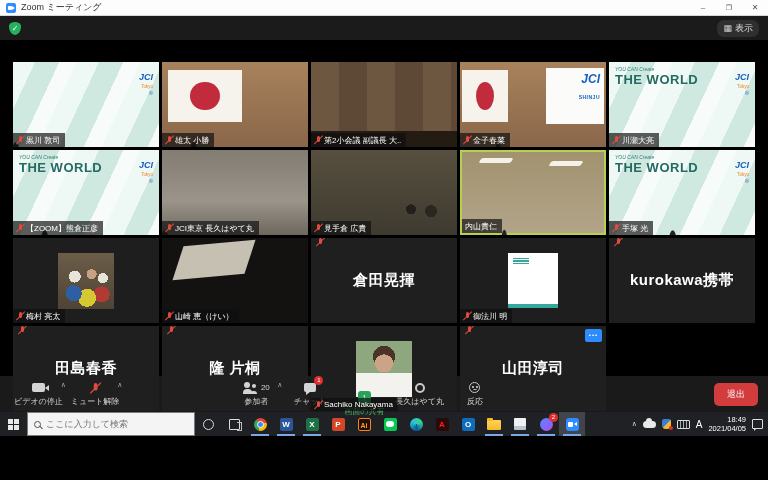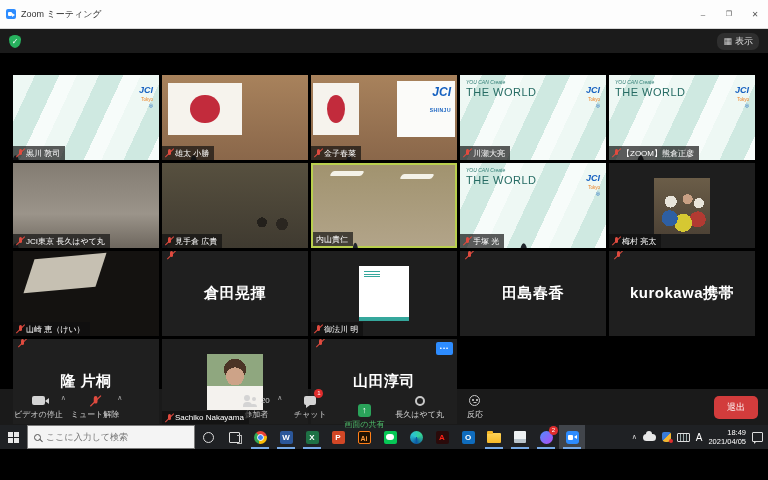--- a/index.html
+++ b/index.html
@@ -1,20 +1,20 @@
 <!DOCTYPE html>
 <html><head>
 <meta charset="utf-8">
 <style>
   * { margin:0; padding:0; box-sizing:border-box; }
   html,body { width:768px; height:480px; overflow:hidden; background:#000;
     font-family:"Liberation Sans","DejaVu Sans",sans-serif; }
 
   
-  .titlebar { height:29px; background:#fdfdfd; display:flex; align-items:center; font-size:9px; color:#333; border-bottom:1px solid #d8d8d8;text-align:right; }
+  .titlebar { height:16px; background:#fdfdfd; display:flex; align-items:center; font-size:9px; color:#333; border-bottom:1px solid #d8d8d8;text-align:right; }
   .zoom-app-ico { width:10px; height:10px; background:#2d8cff; border-radius:2px; margin:0 5px 0 6px; position:relative; }
   .zoom-app-ico::after { content:''; position:absolute; left:2px; top:3px; width:4px; height:4px; background:#fff; border-radius:1px; }
   .zoom-app-ico::before { content:''; position:absolute; right:1px; top:3.5px; border-left:3px solid #fff; border-top:2px solid transparent; border-bottom:2px solid transparent; }
   .tb-spacer { flex:1; }
   .winctl { width:26px; height:16px; display:flex; align-items:center; justify-content:center; color:#555; font-size:8px; }
   .winctl.min::before { content:'–'; }
   .winctl.max::before { content:'❐'; font-size:7px; }
   .winctl.cls::before { content:'✕'; }
 
   
@@ -41,21 +41,21 @@
   .mic-off::before { content:''; position:absolute; left:2.5px; top:1px; width:3.5px; height:6px; background:#e04b3f; border-radius:2px; box-shadow:0 7px 0 -2.3px #e04b3f; }
   .mic-off::after { content:''; position:absolute; left:3.8px; top:-1px; width:1.2px; height:12px; background:#e04b3f; transform:rotate(45deg); }
 
   .more-btn { position:absolute; top:3px; right:4px; width:17px; height:13px; background:#2d8cff; border-radius:2px; z-index:3; }
   .more-btn::before { content:'•••'; display:block; color:#fff; font-size:6px; line-height:13px; text-align:center; letter-spacing:1px; }
 
   
   .bg-mint { background:repeating-linear-gradient(115deg,#eef8f4 0 20px,#cfe9e1 20px 42px,#f7fcfa 42px 58px); }
   .tw { position:absolute; top:5px; left:6px; line-height:1.15; z-index:1; }
   .tw .tw1 { display:block; font-size:5px; color:#2e7d74; font-style:italic; }
-  .tw .tw2 { display:block; font-size:11px; color:#256b63; font-weight:normal; letter-spacing:.5px; }
+  .tw .tw2 { display:block; font-size:13px; color:#256b63; font-weight:bold; letter-spacing:.5px; }
   .jci { position:absolute; top:4px; right:6px; text-align:right; z-index:1; }
   .jci span { font-size:9px; font-weight:bold; font-style:italic; color:#1661c0; }
   .jci em { display:block; font-size:4.5px; color:#ef8220; font-style:normal; }
   .jci::after { content:'◎'; font-size:5px; color:#1661c0; vertical-align:top; }
 
   .bg-wood { background:linear-gradient(180deg,#a8825c,#8a674a); }
   .bg-wood-dark { background:repeating-linear-gradient(90deg,#6e5741 0 28px,#5d4936 28px 56px); }
   .bg-hall { background:linear-gradient(180deg,#837c72,#9b948a 60%,#6e675e); }
   .bg-class { background:linear-gradient(180deg,#57503f,#3f3a30); }
   .bg-beige { background:linear-gradient(180deg,#a1936f,#b2a489); }
@@ -219,20 +219,30 @@
     <div class="vid bg-wood">
       <div class="flag f-main"></div>
       <div class="person big mk-black"><b class="head"></b><b class="torso"></b></div>
     </div>
     <div class="nametag">
           <span class="mic-off"></span>
           <span>雄太 小勝</span>
         </div>
   </div>
 
+  <div class="tile">
+    <div class="vid bg-wood-dark">
+      <div class="person small at-left mk-black tie"><b class="head"></b><b class="torso"></b></div>
+      <div class="desk"></div>
+    </div>
+    <div class="nametag">
+          <span class="mic-off"></span>
+          <span>第2小会議 副議長 大..</span>
+        </div>
+  </div>
 
   <div class="tile">
     <div class="vid bg-wood">
       <div class="flag f-side"></div>
       <div class="banner">
         <span class="b-jci">JCI</span>
         <span class="b-org">SHINJU</span>
       </div>
       <div class="person mk-pink" style="--suit:#efe9e6;--hair:#2b2b30;"><b class="head"></b><b class="torso"></b></div>
     </div>
@@ -348,26 +358,26 @@
     <div class="vid bg-avatar">
       <div class="card"></div>
     </div>
     <div class="nametag">
           <span class="mic-off"></span>
           <span>御法川 明</span>
         </div>
   </div>
 
   <div class="tile">
+    <div class="center-name">kurokawa携帯</div>
+    <span class="corner-mic mic-off"></span>
+  </div>
+
+  <div class="tile">
     <div class="center-name">田島春香</div>
-    <span class="corner-mic mic-off"></span>
-  </div>
-
-  <div class="tile">
-    <div class="center-name">kurokawa携帯</div>
     <span class="corner-mic mic-off"></span>
   </div>
 
   <div class="tile">
     <div class="center-name">隆 片桐</div>
     <span class="corner-mic mic-off"></span>
   </div>
 
   <div class="tile">
     <div class="vid bg-avatar">

